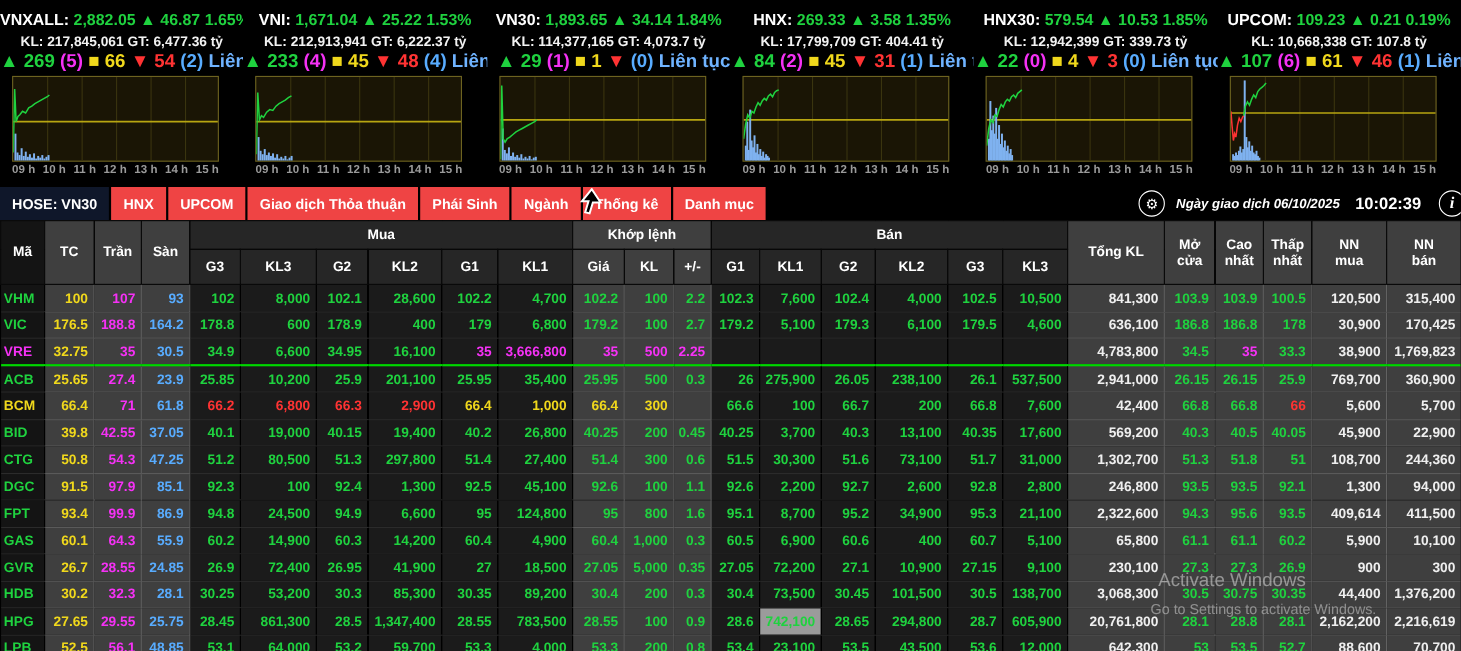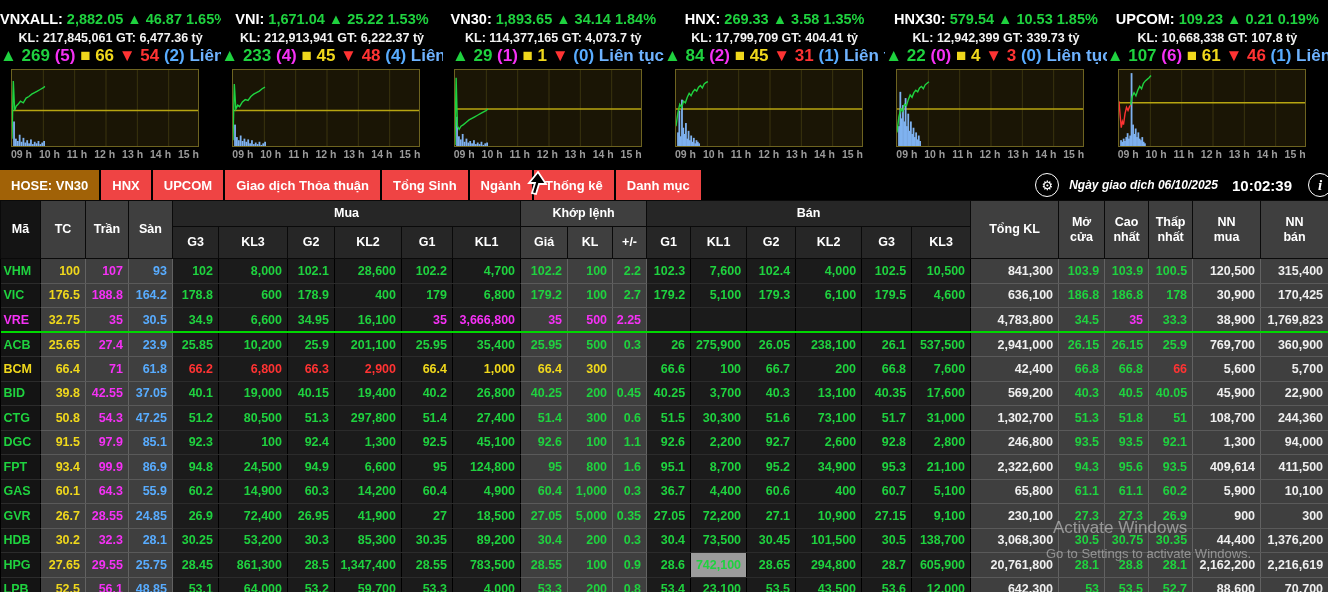--- a/index.html
+++ b/index.html
@@ -16,21 +16,21 @@
   .g{color:#1fd23f}.r{color:#ff3333}.y{color:#f0d81c}.m{color:#f531f5}.b{color:#58acff}.lt{color:#6fb3ff}
   .sparkwrap{margin:4px 0 0 11px;width:188px;}
   .spark{display:block;background:#1a1505;border:1px solid #6d6320;}
   .taxis{display:flex;justify-content:space-between;width:188px;margin:1px 0 0 11px;}
   .taxis span{font-size:10.5px;color:#9a9a9a;font-weight:bold;}
 
   
   #tabbar{position:relative;display:flex;align-items:center;height:30px;background:#000;}
   .tab{height:30px;display:flex;align-items:center;padding:0 11px;margin-right:2px;
        background:#ef4444;color:#fff;font-size:13px;font-weight:bold;cursor:pointer;white-space:nowrap;}
-  .tab.active{background:#a16207;text-align:center;}
+  .tab.active{background:#0f172a;text-align:center;}
   #toolbar-right{position:absolute;right:0;top:0;height:30px;display:flex;align-items:center;}
   .circle-icon{width:24px;height:24px;border:1.6px solid #fff;border-radius:50%;display:flex;
        align-items:center;justify-content:center;color:#fff;margin-right:10px;flex:0 0 auto;}
   #gear-icon{font-size:13px;}
   #info-icon{font-family:"Liberation Serif",serif;font-style:italic;font-weight:bold;font-size:15px;margin-right:0;margin-left:12px;transform:translateX(4px);}
   #trade-date{color:#fff;font-weight:bold;font-size:12px;white-space:nowrap;font-style:italic;}
   #trade-time{color:#fff;font-weight:bold;font-size:15px;margin-left:14px;white-space:nowrap;}
   #mouse-cursor{position:absolute;left:527px;top:171px;z-index:9;}
 
   
@@ -316,21 +316,21 @@
         </div>
       </div>
     </div>
 
   <div id="tabbar">
     <div id="tabs-holder" style="display:flex;">
         <div class="tab active">HOSE: VN30</div>
         <div class="tab">HNX</div>
         <div class="tab">UPCOM</div>
         <div class="tab">Giao dịch Thỏa thuận</div>
-        <div class="tab">Tổng Sinh</div>
+        <div class="tab">Phái Sinh</div>
         <div class="tab">Ngành</div>
         <div class="tab">Thống kê</div>
         <div class="tab">Danh mục</div>
       </div>
     <div id="toolbar-right">
       <div class="circle-icon" id="gear-icon">⚙</div>
       <div id="trade-date">Ngày giao dịch 06/10/2025</div>
       <div id="trade-time">10:02:39</div>
       <div class="circle-icon" id="info-icon">i</div>
     </div>
@@ -658,22 +658,22 @@
           <td class="bg-g c-f">55.9</td>
           <td class="bg-d c-u">60.2</td>
           <td class="bg-d c-u">14,900</td>
           <td class="bg-d c-u">60.3</td>
           <td class="bg-d c-u">14,200</td>
           <td class="bg-d c-u">60.4</td>
           <td class="bg-d c-u">4,900</td>
           <td class="bg-g c-u">60.4</td>
           <td class="bg-g c-u">1,000</td>
           <td class="bg-g c-u">0.3</td>
-          <td class="bg-d c-u">36.7</td>
-          <td class="bg-d c-u">4,400</td>
+          <td class="bg-d c-u">60.5</td>
+          <td class="bg-d c-u">6,900</td>
           <td class="bg-d c-u">60.6</td>
           <td class="bg-d c-u">400</td>
           <td class="bg-d c-u">60.7</td>
           <td class="bg-d c-u">5,100</td>
           <td class="bg-g c-w">65,800</td>
           <td class="bg-g c-u">61.1</td>
           <td class="bg-g c-u">61.1</td>
           <td class="bg-g c-u">60.2</td>
           <td class="bg-g c-w">5,900</td>
           <td class="bg-g c-w">10,100</td>

